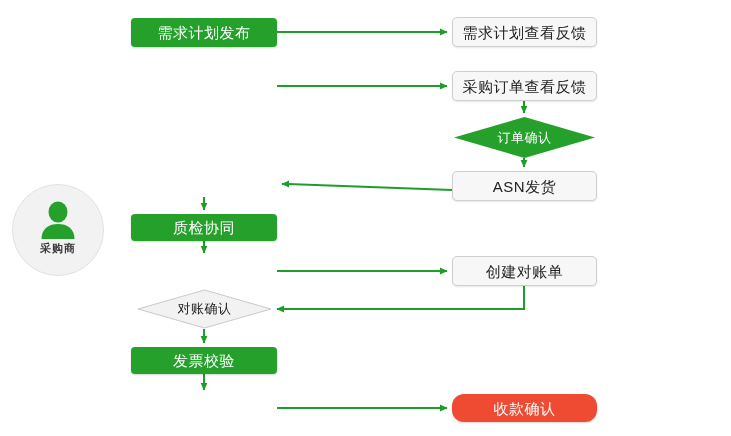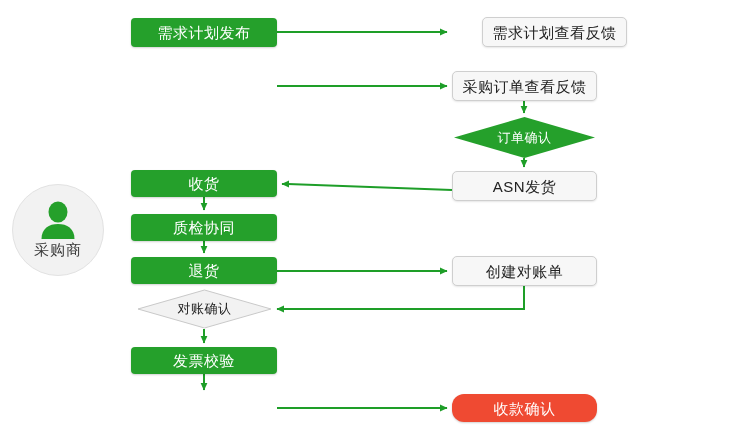--- a/index.html
+++ b/index.html
@@ -98,24 +98,25 @@
     display: flex;
     align-items: center;
     justify-content: center;
   }
   .role .rlabel {
     position: absolute;
     left: 0;
     top: 56px;
     width: 100%;
     text-align: center;
-    font-size: 15px;
+    font-size: 11px;
     color: #3a3a3a;
     letter-spacing: 1px;
     white-space: nowrap;
+    font-weight: bold;
   }
 </style>
 </head>
 <body>
 
 <div id="canvas">
 
   <svg id="edges" viewBox="0 0 731 436" width="731" height="436">
     <defs>
       <marker id="ah" markerWidth="8" markerHeight="8" refX="7" refY="4" orient="auto" markerUnits="userSpaceOnUse">
@@ -157,37 +158,35 @@
         <path d="M3.5,39 C3.5,28.5 11,24 20,24 C29,24 36.5,28.5 36.5,39 Z" fill="#25a02b"></path>
       </svg>
     </div>
     <div class="rlabel">采购商</div>
   </div>
 
 
   <div class="node green" style="left:131px; top:18px; width:146px; height:29px;">需求计划发布</div>
 
 
-  <div class="node green" style="left:131px; top:170px; width:146px; height:27px;">收货</div>
 
   <div class="node green" style="left:131px; top:214px; width:146px; height:27px;">质检协同</div>
 
-  <div class="node green" style="left:131px; top:257px; width:146px; height:27px;">退货</div>
 
   <div class="diamond grey" style="left:137px; top:289px; width:135px; height:40px;">
     <svg width="135" height="40" viewBox="0 0 135 40" aria-hidden="true">
       <polygon points="67.5,1 134,20 67.5,39 1,20" fill="#f2f2f2" stroke="#c9c9c9" stroke-width="1"></polygon>
     </svg>
     <div class="dlabel">对账确认</div>
   </div>
 
   <div class="node green" style="left:131px; top:347px; width:146px; height:27px;">发票校验</div>
 
 
-  <div class="node grey" style="left:452px; top:17px; width:145px; height:30px;margin-left:30px;">需求计划查看反馈</div>
+  <div class="node grey" style="left:452px; top:17px; width:145px; height:30px;">需求计划查看反馈</div>
 
   <div class="node grey" style="left:452px; top:71px; width:145px; height:30px;">采购订单查看反馈</div>
 
   <div class="diamond green" style="left:454px; top:117px; width:141px; height:41px;">
     <svg width="141" height="41" viewBox="0 0 141 41" aria-hidden="true">
       <polygon points="70.5,0 141,20.5 70.5,41 0,20.5" fill="#25a02b"></polygon>
     </svg>
     <div class="dlabel">订单确认</div>
   </div>
 

